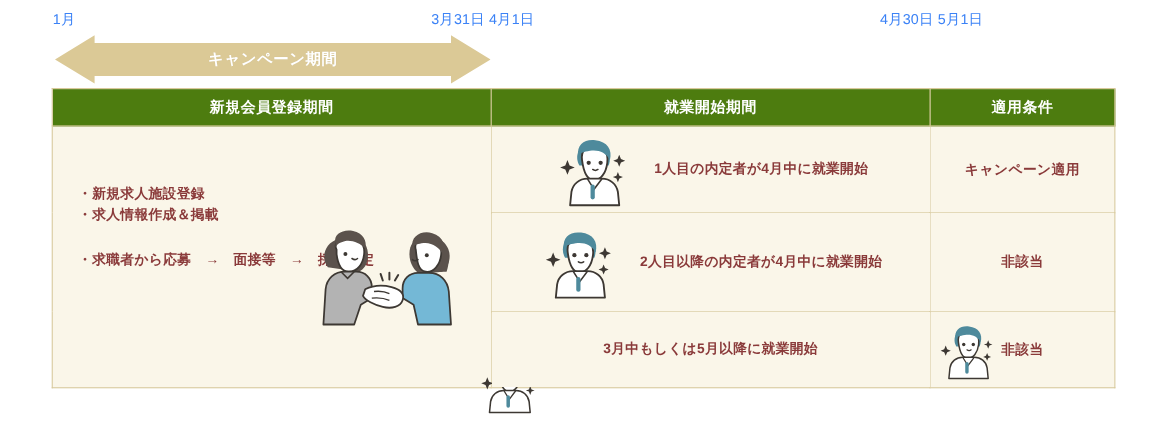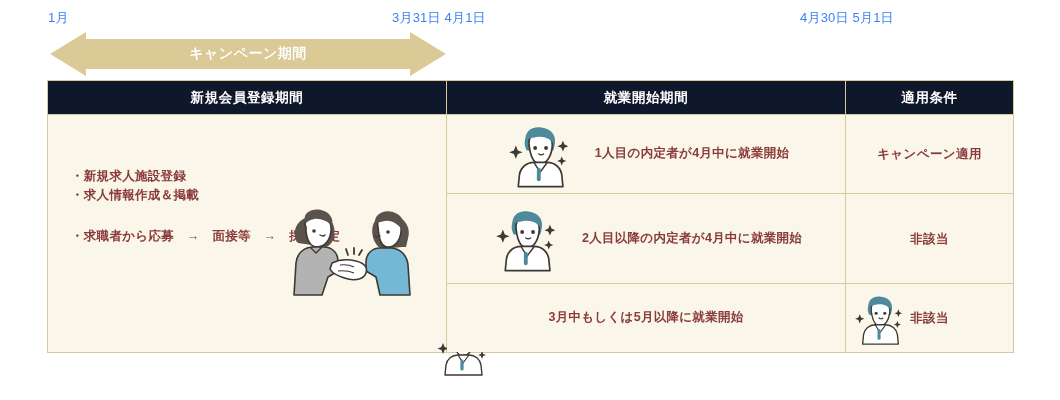--- a/index.html
+++ b/index.html
@@ -61,21 +61,21 @@
     height: 270px;
     border-collapse: collapse;
     table-layout: fixed;
   }
   #schedule-table td, #schedule-table th {
     border: 1px solid #d8c99b;
     padding: 0;
     vertical-align: middle;
   }
   #schedule-table thead th {
-    background: #0f172a;
+    background: #4d7c0f;
     color: #ffffff;
     font-size: 13.5px;
     font-weight: bold;
     letter-spacing: 0.6px;
     height: 33px;
     border-color: #d8c99b;
   }
   #schedule-table tbody td {
     background: #faf6e9;
     color: #8a3a3a;

